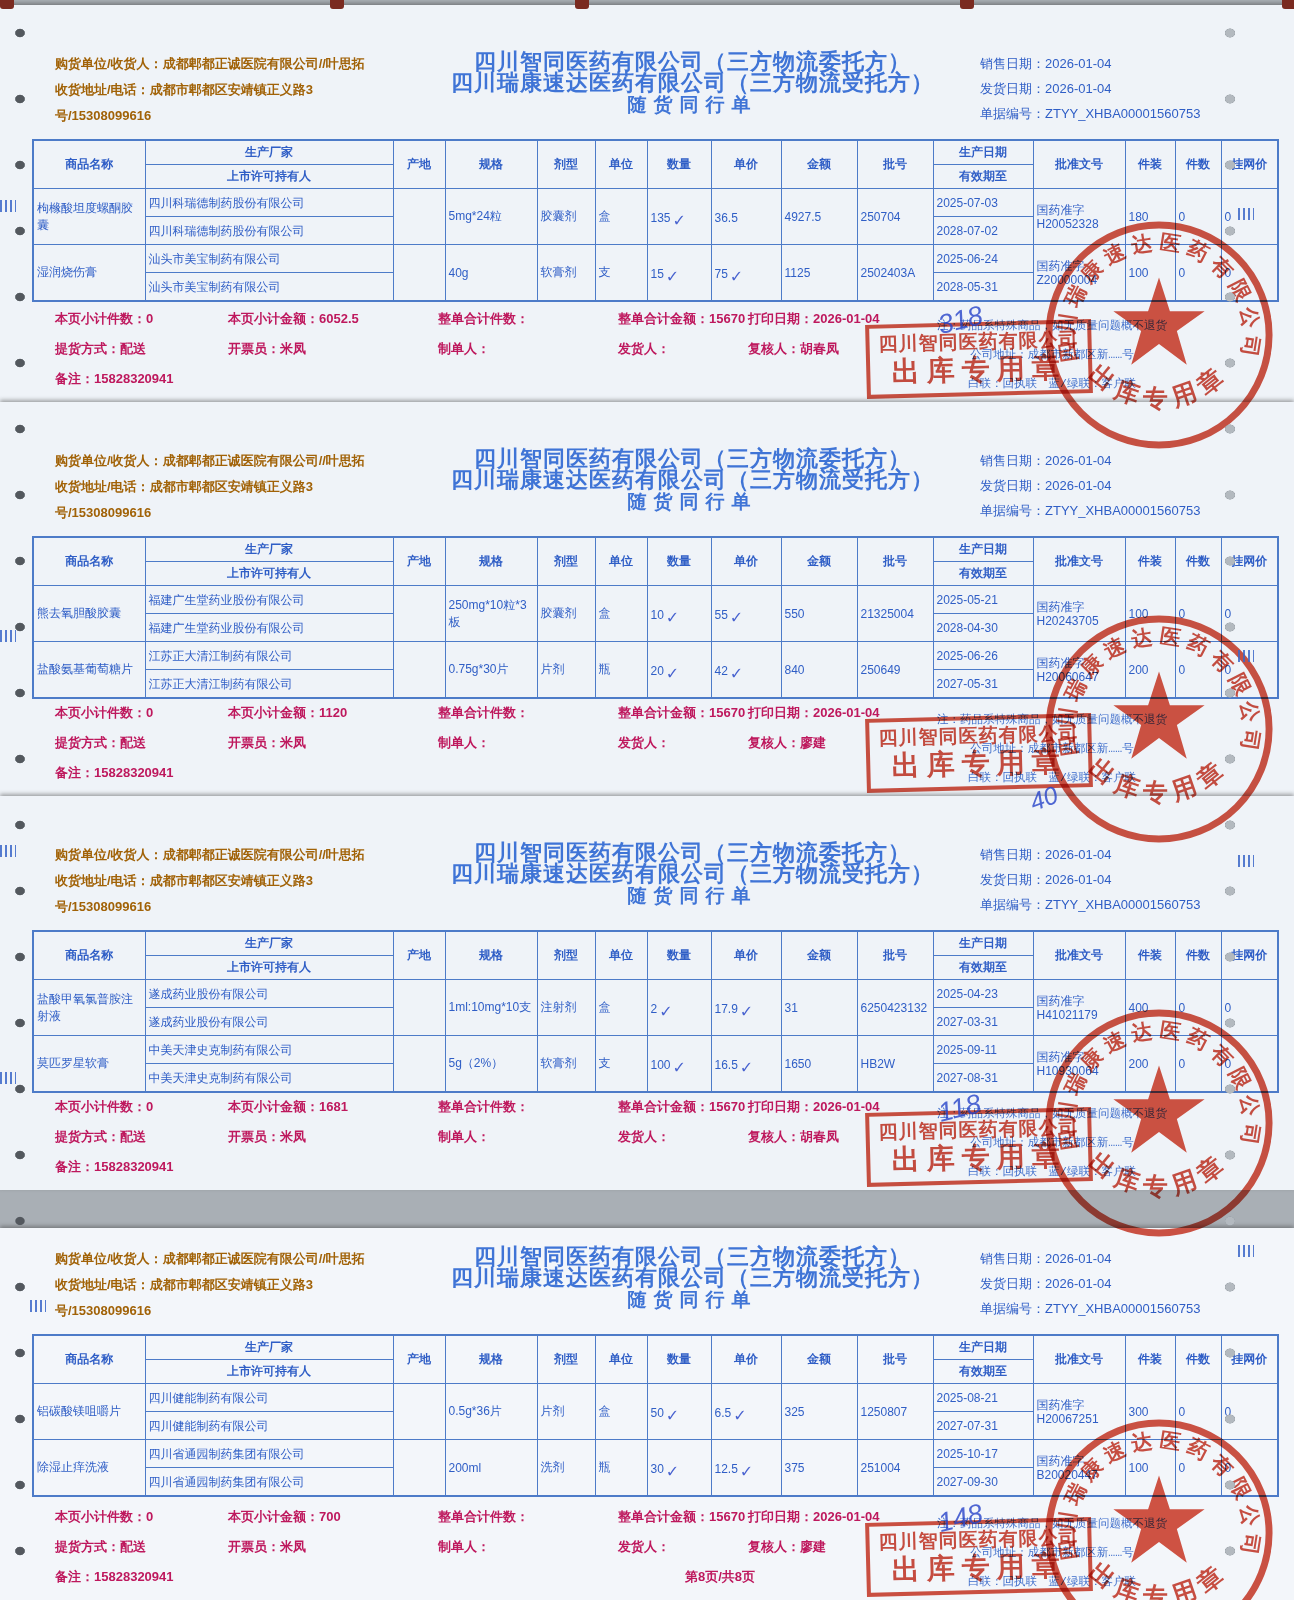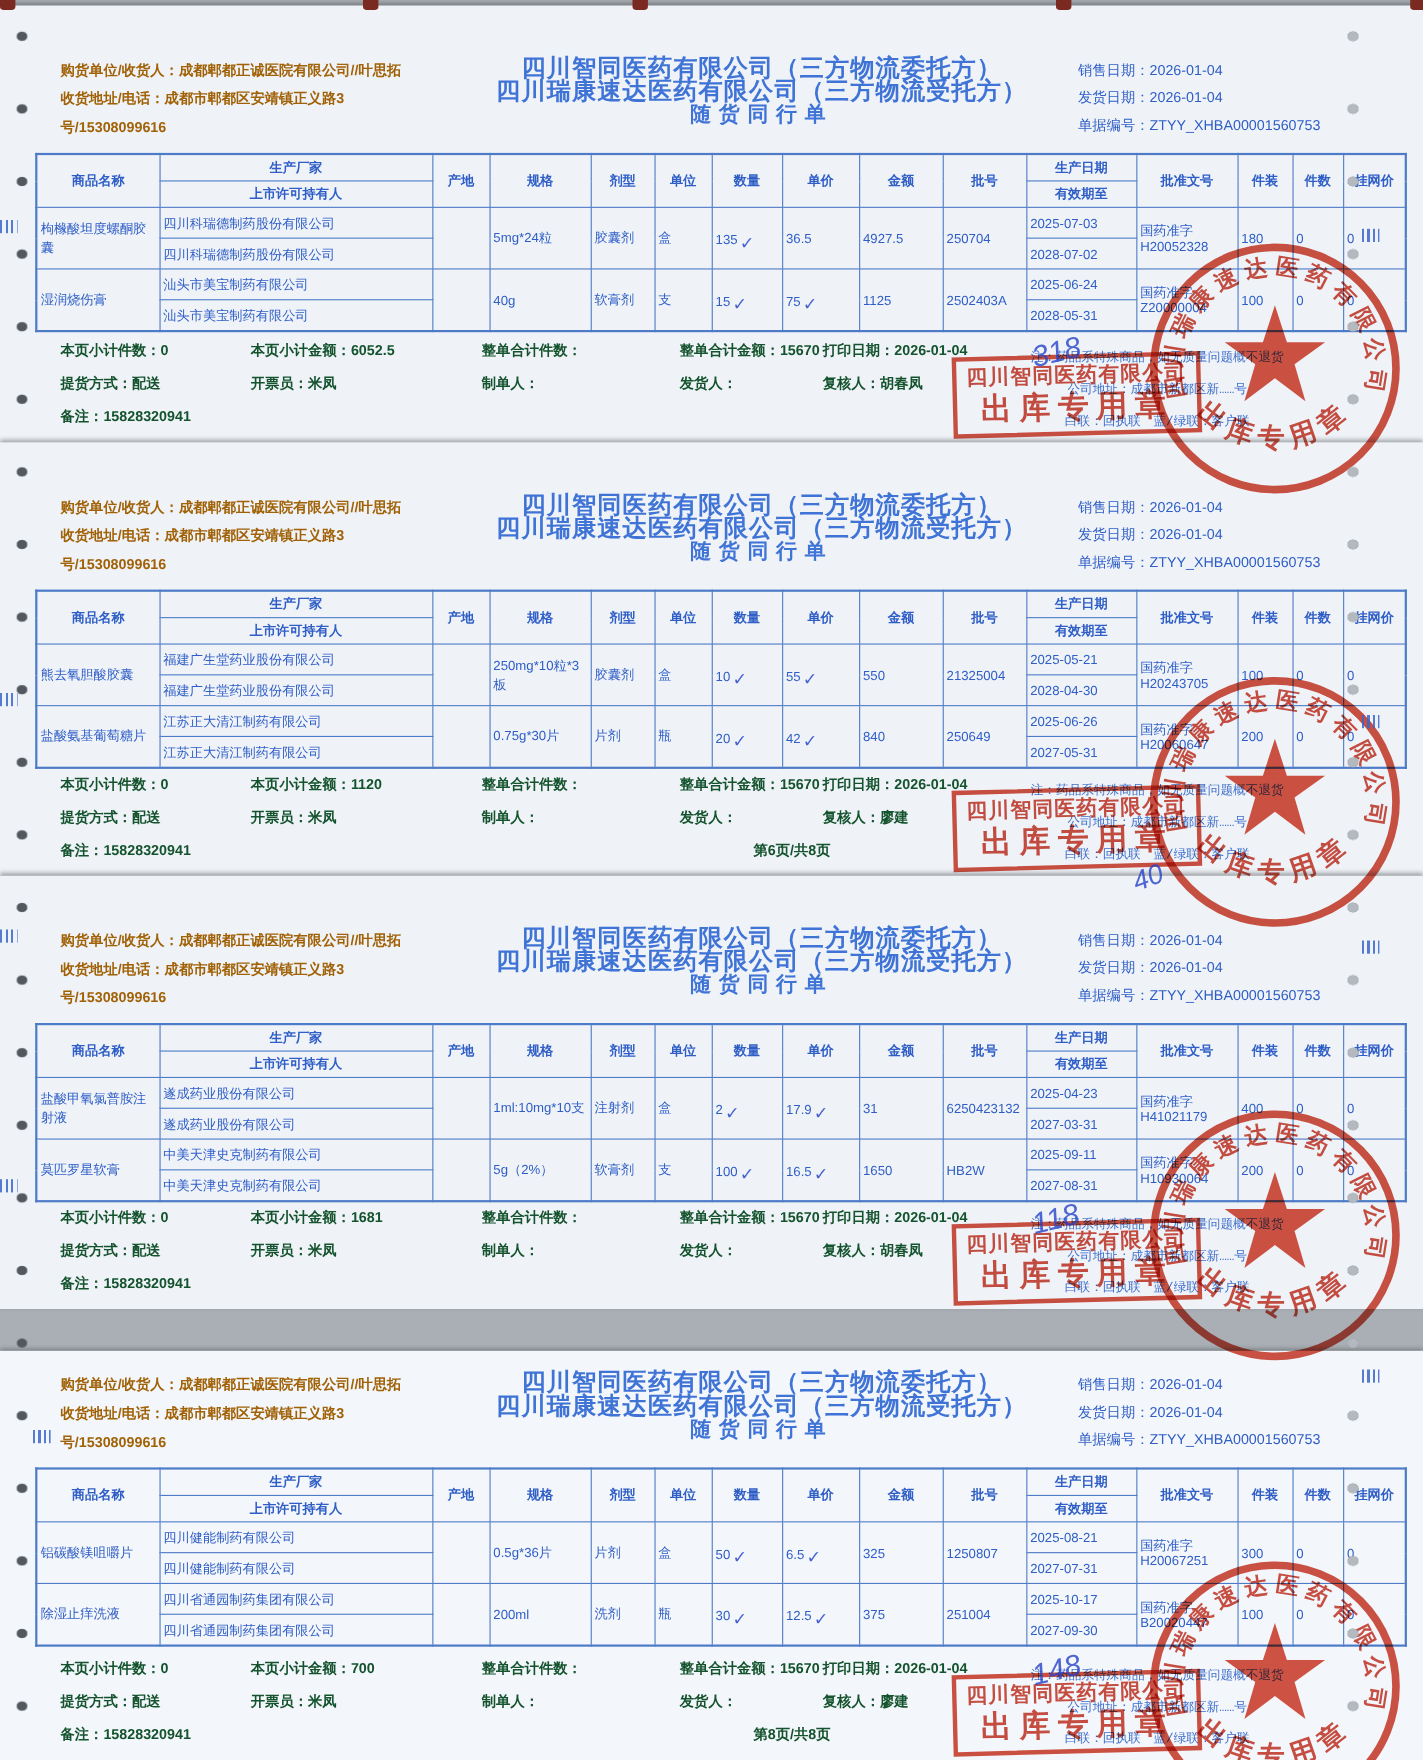--- a/index.html
+++ b/index.html
@@ -22,21 +22,21 @@
   table{border-collapse:collapse;table-layout:fixed;margin:6px 40px 0 32px;width:1185px;font-size:12px;color:#2f5ec6;}
   th,td{border:1px solid #4d7bc8;padding:1px 3px;overflow:hidden;}
   table{border:2px solid #4d7bc8;}
   th{font-weight:bold;text-align:center;height:21px;}
   td{height:25px;}
   td.c{text-align:left;}
   .maker-cell{line-height:14px;}
   .num{position:relative;}
   .check{color:#2b49c9;font-size:16px;font-weight:bold;position:relative;top:4px;left:2px;opacity:.85;}
   
-  .foot{position:absolute;left:55px;right:48px;bottom:8px;font-size:13px;font-weight:bold;color:#14532d;}
+  .foot{position:absolute;left:55px;right:48px;bottom:8px;font-size:13px;font-weight:bold;color:#be185d;}
   .frow{display:grid;grid-template-columns:173px 210px 180px 130px 1fr;line-height:30px;white-space:nowrap;}
   .frow3{display:grid;grid-template-columns:630px 1fr;line-height:30px;white-space:nowrap;}
   
   .notes{position:absolute;left:878px;width:348px;bottom:4px;text-align:center;font-size:11.5px;line-height:29px;color:#3f6ecb;white-space:nowrap;z-index:1;font-family:Liberation Mono, monospace;}
   
   .stamp-rect{position:absolute;left:866px;bottom:6px;width:218px;padding:4px 0 6px 0;border:4px solid #cd3a28;color:#c93626;text-align:center;transform:rotate(-1.5deg);opacity:.88;mix-blend-mode:multiply;z-index:3;background:transparent;}
   .stamp-rect .l1{font-size:19px;font-weight:bold;letter-spacing:1px;line-height:24px;}
   .stamp-rect .l2{font-size:28px;font-weight:bold;letter-spacing:7px;line-height:32px;}
   .stamp-round{position:absolute;right:16px;bottom:-52px;width:238px;height:238px;opacity:.87;mix-blend-mode:multiply;z-index:3;}
   
@@ -322,21 +322,20 @@
       </div>
       <div class="frow">
         <div><span>提货方式：</span><span>配送</span></div>
         <div><span>开票员：</span><span>米凤</span></div>
         <div><span>制单人：</span><span></span></div>
         <div><span>发货人：</span><span></span></div>
         <div><span>复核人：</span><span>廖建</span></div>
       </div>
       <div class="frow3">
         <div><span>备注：</span><span>15828320941</span></div>
-        <div>第6页/共8页</div>
       </div>
     </div>
 
     <div class="notes">
       <div>注：药品系特殊商品，如无质量问题概不退货</div>
       <div>公司地址：成都市新都区新……号</div>
       <div>白联：回执联　蓝/绿联：客户联</div>
     </div>
 
     <div class="stamp-rect">

